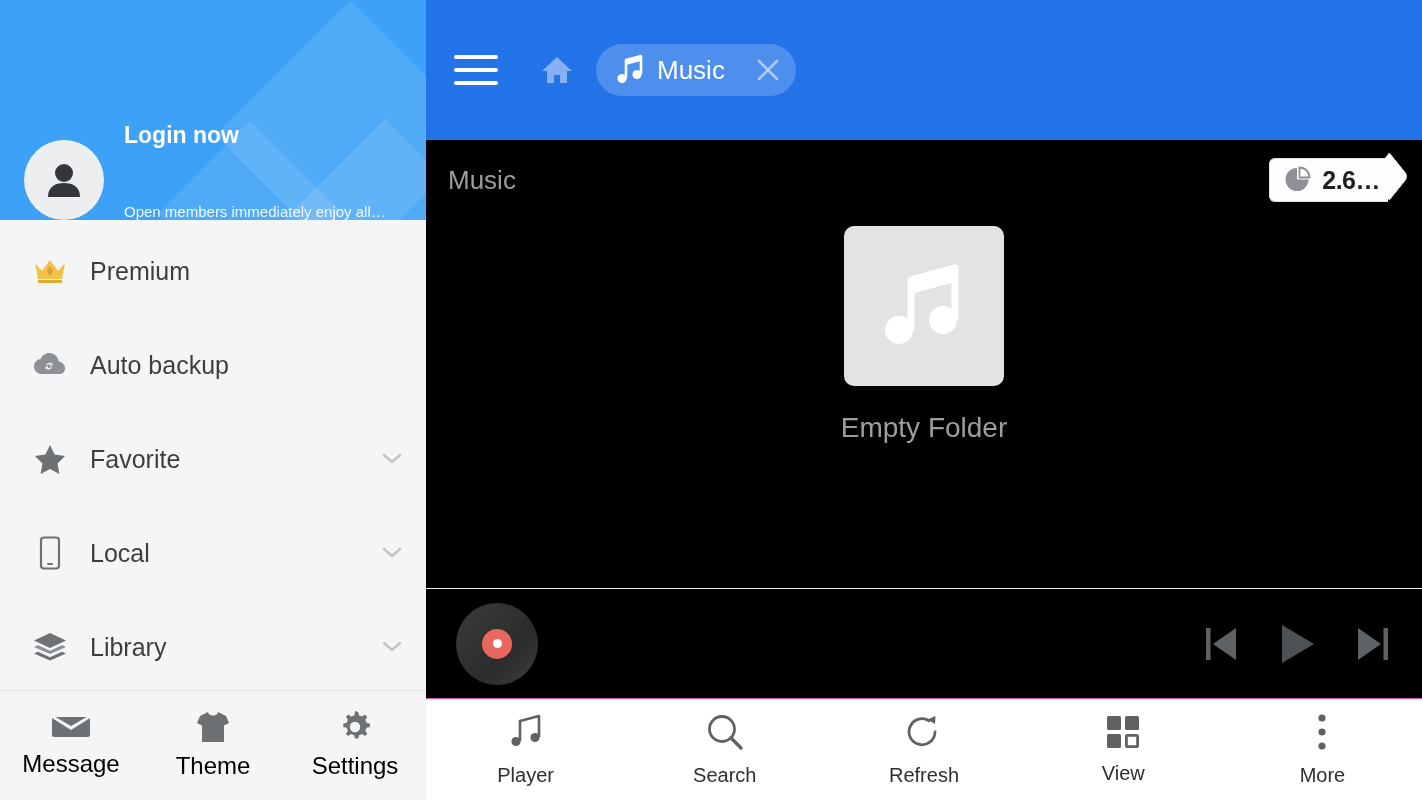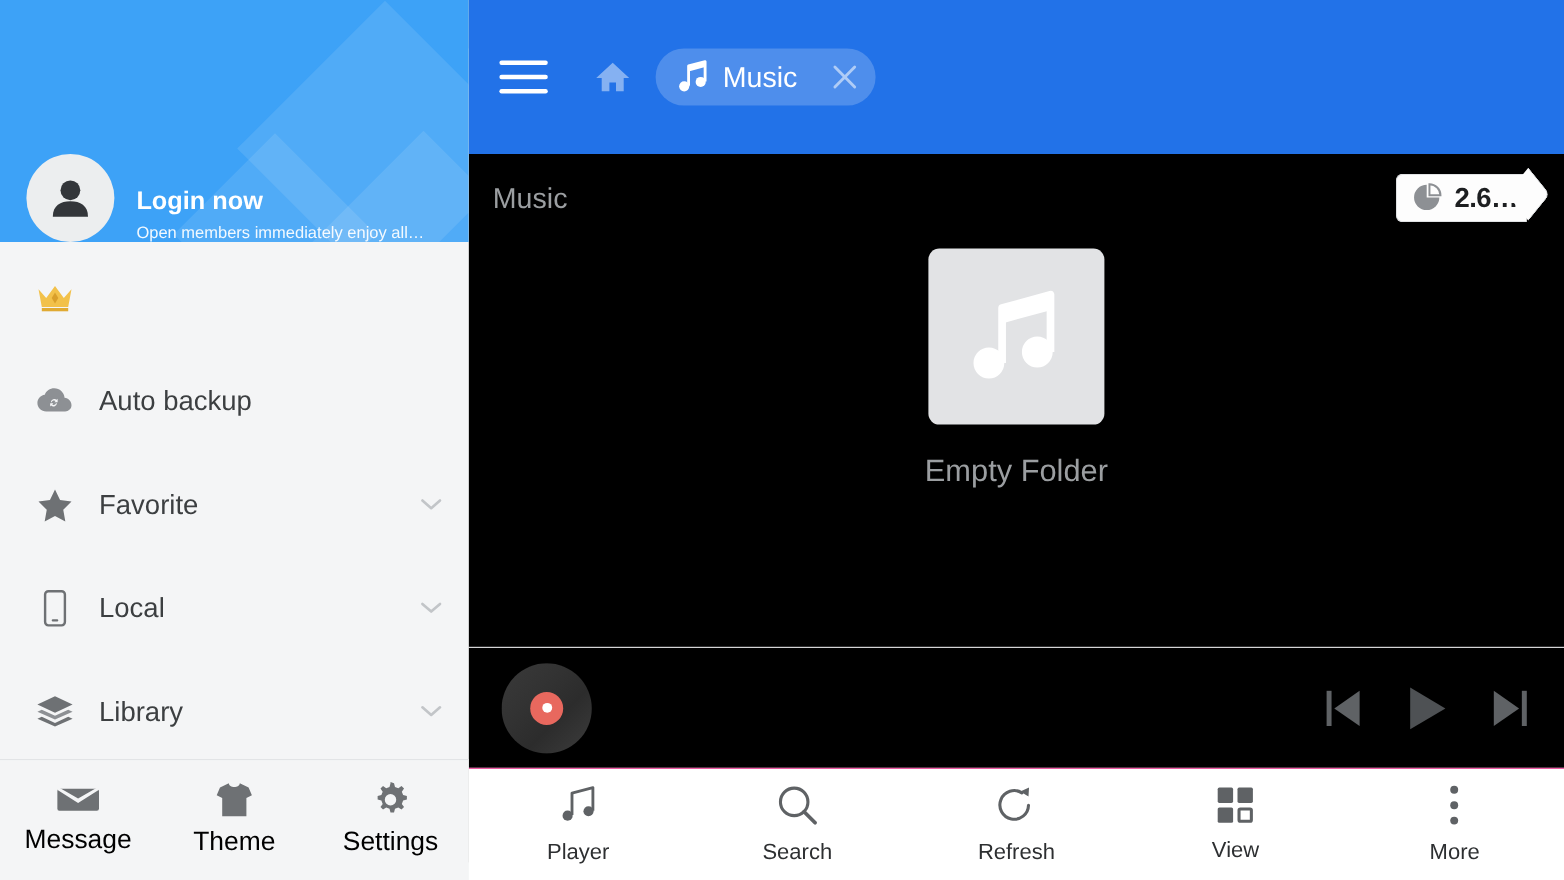--- a/index.html
+++ b/index.html
@@ -40,21 +40,21 @@
   }
   .avatar {
     width: 80px; height: 80px; border-radius: 50%;
     background: #eceeef; display: flex; align-items: center;
     justify-content: center; flex: 0 0 auto;
   }
   .user-text { display: flex; flex-direction: column; gap: 7px; overflow: hidden; }
   .user-title { color: #fff; font-size: 23px; font-weight: bold; }
   .user-sub {
     color: rgba(255,255,255,.93); font-size: 15px;
-    white-space: nowrap; overflow: hidden; max-width: 286px;
+    white-space: nowrap; overflow: hidden; max-width: 286px; margin-top: 47px;
   }
 
   .menu { padding-top: 4px; }
   .menu-item {
     height: 94px; display: flex; align-items: center;
     padding: 0 22px 0 28px; gap: 0;
   }
   .menu-icon {
     width: 44px; flex: 0 0 44px; display: flex;
     align-items: center; justify-content: center;
@@ -203,20 +203,21 @@
     <div class="menu">
 
       <div class="menu-item">
         <span class="menu-icon">
           <svg width="34" height="28" viewBox="0 0 34 28">
             <path d="M2 6 L9 14 L17 3 L25 14 L32 6 L29 22 L5 22 Z" fill="#f2c14a"></path>
             <rect x="5" y="23" width="24" height="3" fill="#e0aa33"></rect>
             <path d="M17 9 L20 14 L17 19 L14 14 Z" fill="#d99f2b"></path>
           </svg>
         </span>
+        <span class="menu-label">Premium</span>
         <span class="chev"></span>
       </div>
 
       <div class="menu-item">
         <span class="menu-icon">
           <svg width="34" height="28" viewBox="0 0 34 28">
             <path d="M9 23 C4.6 23 1 19.6 1 15.4 C1 11.6 3.9 8.4 7.7 7.9 C9 4.4 12.4 2 16.3 2 C21.2 2 25.3 5.8 25.7 10.6 C29.3 11 32 13.9 32 17.4 C32 20.5 29.4 23 26.2 23 Z" fill="#8d9094"></path>
             <circle cx="16" cy="15" r="6" fill="#8d9094"></circle>
             <path d="M13.2 14.6 a3.2 3.2 0 0 1 5.3 -2.1 l.9 -.9 v3 h-3 l1.1 -1.1 a2.2 2.2 0 0 0 -3.4 1.1 z" fill="#f4f5f6"></path>
             <path d="M18.8 15.6 a3.2 3.2 0 0 1 -5.3 2.1 l-.9 .9 v-3 h3 l-1.1 1.1 a2.2 2.2 0 0 0 3.4 -1.1 z" fill="#f4f5f6"></path>

